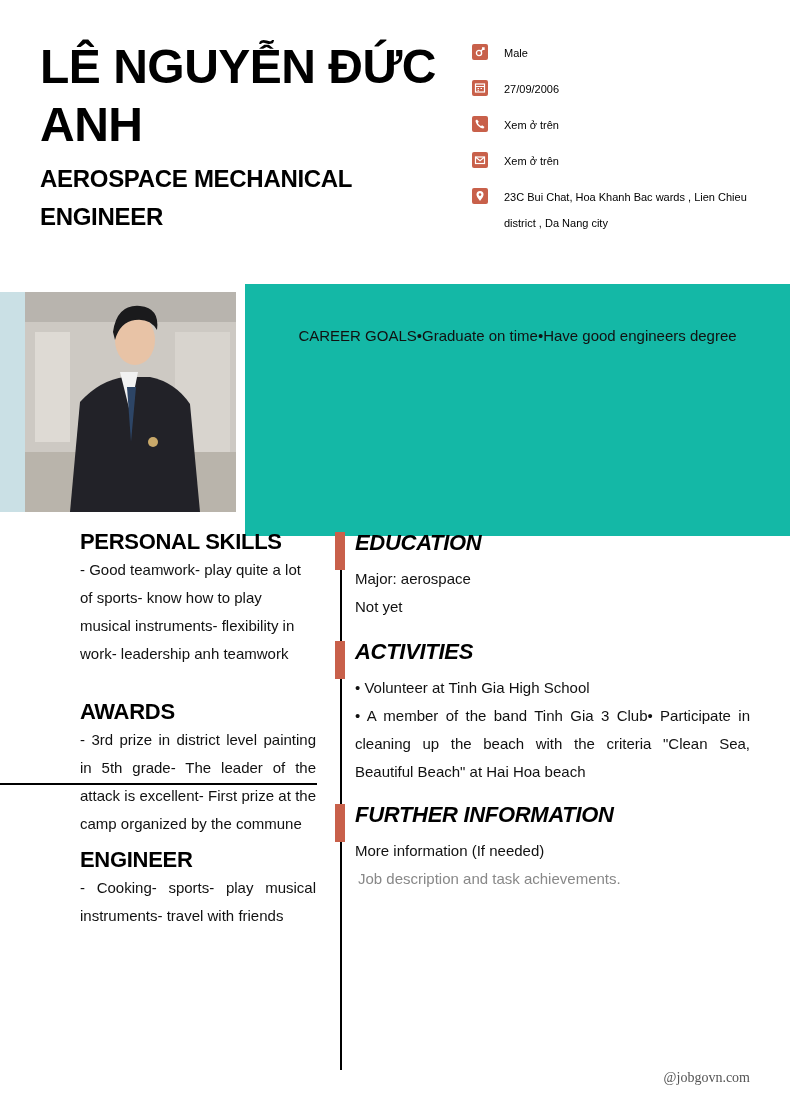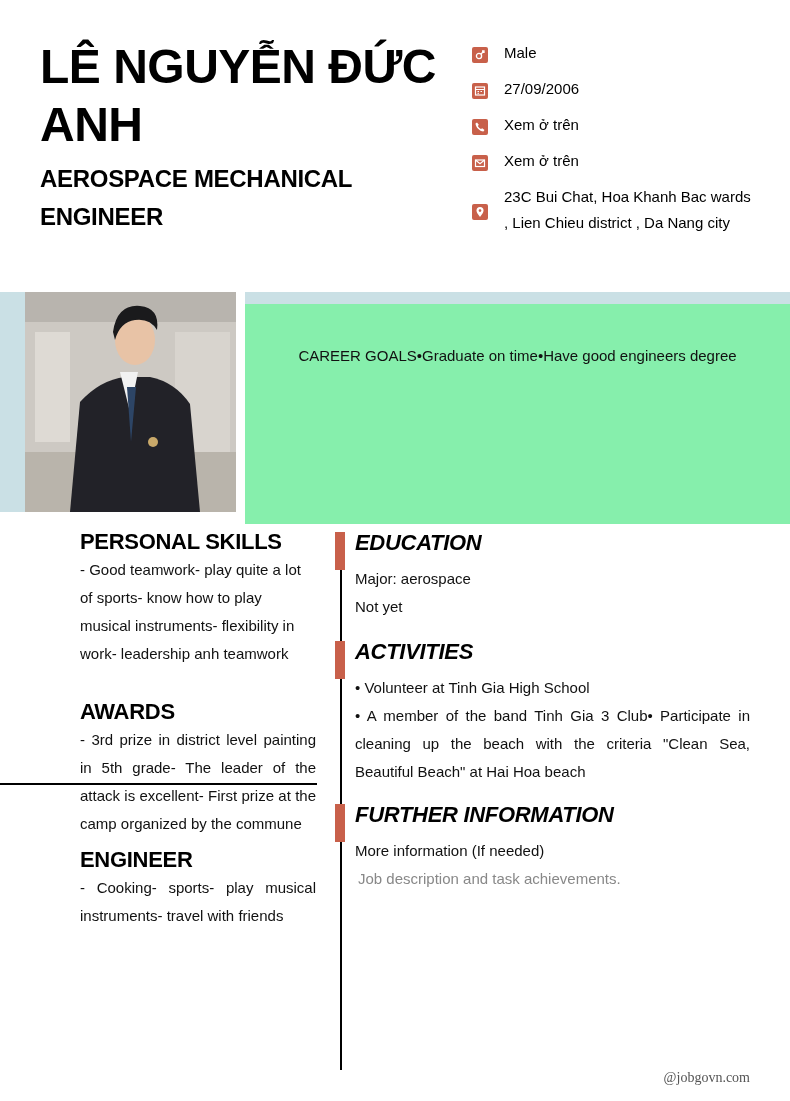--- a/index.html
+++ b/index.html
@@ -5,29 +5,29 @@
   * { box-sizing: border-box; margin: 0; padding: 0; }
   html, body { width: 790px; height: 1101px; background: #ffffff; overflow: hidden; }
   body { position: relative; font-family: "Liberation Sans", sans-serif; color: #000; }
 
   
   .header { position: absolute; left: 0; top: 0; width: 790px; height: 332px; }
   .name { position: absolute; left: 40px; top: 38px; width: 420px; font-size: 48px; font-weight: bold; line-height: 58px; letter-spacing: -0.5px; }
   .job-title { position: absolute; left: 40px; top: 160px; width: 400px; font-size: 24px; font-weight: bold; line-height: 38px; letter-spacing: -0.3px; }
 
   .contact { position: absolute; left: 472px; top: 40px; width: 280px; }
-  .contact-row { display: flex; align-items: center; font-size: 15px; line-height: 26px; margin-bottom: 10px; }
+  .contact-row { display: flex; align-items: flex-start; font-size: 11px; line-height: 26px; margin-bottom: 10px; }
   .contact-row .icon { width: 16px; height: 16px; margin-top: 4px; margin-right: 16px; flex: none; background: #c8604a; border-radius: 2px; display: flex; align-items: center; justify-content: center; }
   .contact-row .icon svg { width: 12px; height: 12px; }
 
   
   .band { position: absolute; left: 0; top: 292px; width: 790px; height: 220px; background: #cae0e5; }
   .photo { position: absolute; left: 25px; top: 292px; width: 211px; height: 220px; overflow: hidden; background: linear-gradient(180deg, #d6d3cf 0%, #c9c5bf 45%, #bdb8b1 100%); }
   .photo-gap { position: absolute; left: 236px; top: 292px; width: 9px; height: 220px; background: #ffffff; }
-  .career { position: absolute; left: 245px; top: 304px; width: 545px; height: 220px; background: #86efac; }
+  .career { position: absolute; left: 245px; top: 284px; width: 545px; height: 252px; background: #14b8a6; }
   .career-text { position: absolute; left: 0; top: 42px; width: 100%; text-align: center; font-size: 15px; line-height: 20px; color: #111; }
 
   
   .left-col { position: absolute; left: 40px; top: 528px; width: 276px; }
   .section-title { font-size: 22px; font-weight: bold; line-height: 28px; letter-spacing: -0.3px; }
   .body-text { font-size: 15px; line-height: 28px; text-align: justify; color: #111; }
   .left-section { margin-bottom: 4px; margin-left: 40px; }
   .divider { position: absolute; left: 0; top: 783px; width: 317px; height: 1.5px; background: #000; }
 
   .timeline-line { position: absolute; left: 340px; top: 532px; width: 1.5px; height: 538px; background: #000; }

